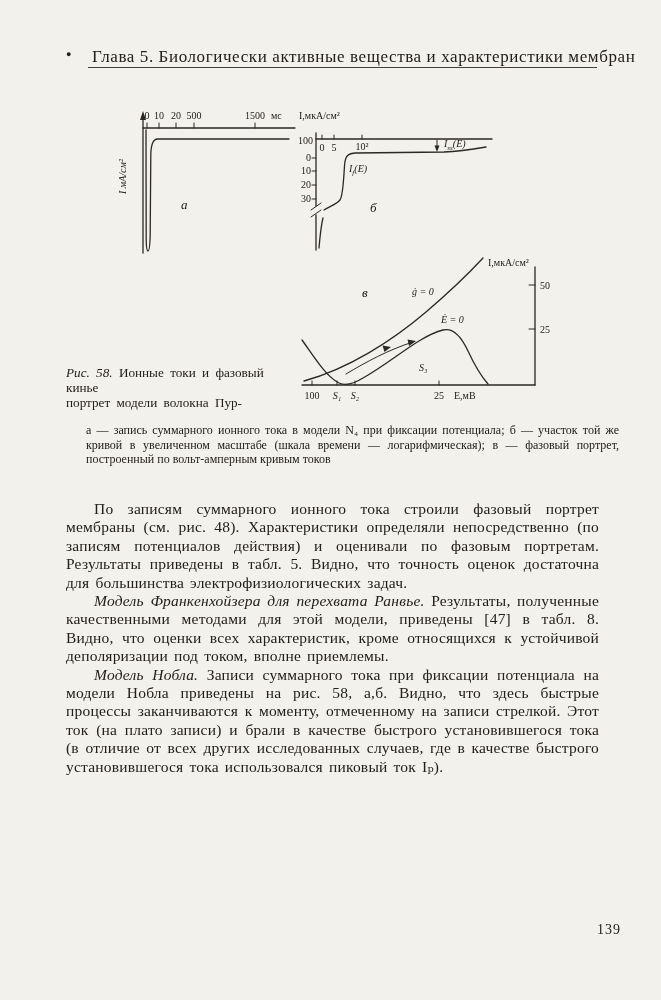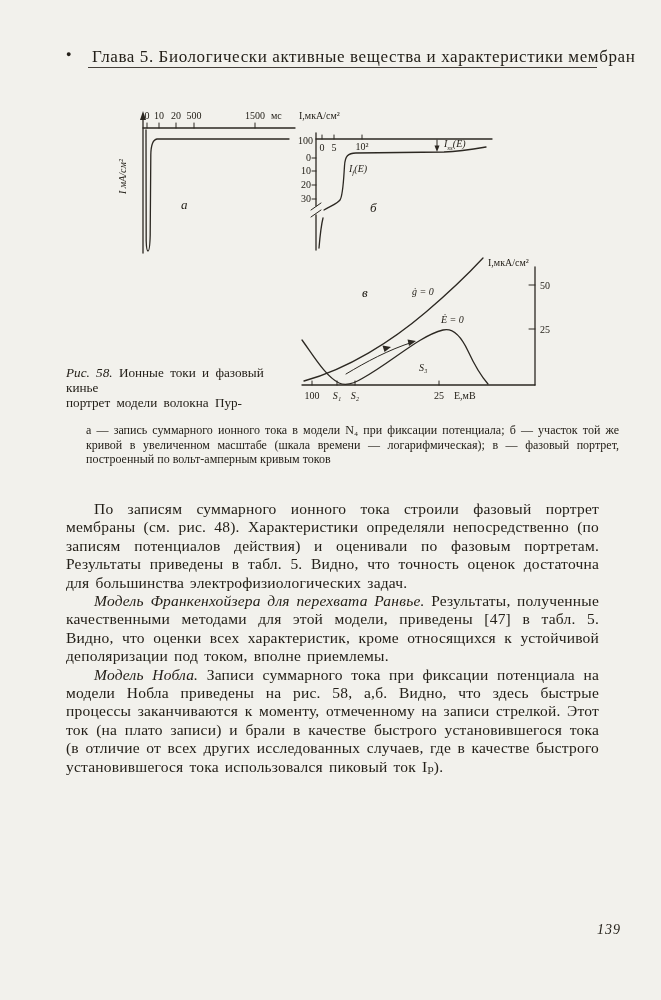--- a/index.html
+++ b/index.html
@@ -38,21 +38,21 @@
     font-size:12px; line-height:14.6px; text-align:justify;margin-left:20px;
   }
   .body-text {
     position:absolute; left:66px; top:500px; width:533px;
     font-size:15.5px; line-height:18.4px; text-align:justify;
     word-spacing:2px; letter-spacing:.2px;
   }
   .body-text p { text-indent:28px; }
   .body-text p.flush { text-indent:0; }
   .body-text .lead { font-style:italic; }
-  .page-number { position:absolute; right:40px; top:922px; font-size:14px; font-style:italic; letter-spacing:1px; }
+  .page-number { position:absolute; right:40px; top:922px; font-size:14px; letter-spacing:1px; }
 </style>
 </head>
 <body>
 
 <div class="page">
 
   <span class="section-mark">●</span>
   <div class="running-head">Глава 5. Биологически активные вещества и характеристики мембран</div>
   <div class="head-rule"></div>
 
@@ -144,19 +144,19 @@
   <div class="caption">
     <div><span class="ref">Рис. 58.</span> <span>Ионные токи и фазовый</span></div>
     <div><span>кинье</span></div>
     <div><span>портрет модели волокна Пур-</span></div>
   </div>
 
   <div class="legend">а — запись суммарного ионного тока в модели N₄ при фиксации потенциала; б — участок той же кривой в увеличенном масштабе (шкала времени — логарифмическая); в — фазовый портрет, построенный по вольт-амперным кривым токов</div>
 
   <div class="body-text">
     <p><i class="lead"></i><span>По записям суммарного ионного тока строили фазовый портрет мембраны (см. рис. 48). Характеристики определяли непосредственно (по записям потенциалов действия) и оценивали по фазовым портретам. Результаты приведены в табл. 5. Видно, что точность оценок достаточна для большинства электрофизиологических задач.</span></p>
-    <p><i class="lead">Модель Франкенхойзера для перехвата Ранвье. </i><span>Результаты, полученные качественными методами для этой модели, приведены [47] в табл. 5. Видно, что оценки всех характеристик, кроме относящихся к устойчивой деполяризации под током, вполне приемлемы.</span></p>
+    <p><i class="lead">Модель Франкенхойзера для перехвата Ранвье. </i><span>Результаты, полученные качественными методами для этой модели, приведены [47] в табл. 8. Видно, что оценки всех характеристик, кроме относящихся к устойчивой деполяризации под током, вполне приемлемы.</span></p>
     <p><i class="lead">Модель Нобла. </i><span>Записи суммарного тока при фиксации потенциала на модели Нобла приведены на рис. 58, а,б. Видно, что здесь быстрые процессы заканчиваются к моменту, отмеченному на записи стрелкой. Этот ток (на плато записи) и брали в качестве быстрого установившегося тока (в отличие от всех других исследованных случаев, где в качестве быстрого установившегося тока использовался пиковый ток Iₚ).</span></p>
   </div>
 
   <div class="page-number">139</div>
 
 </div>
 
 </body></html>

